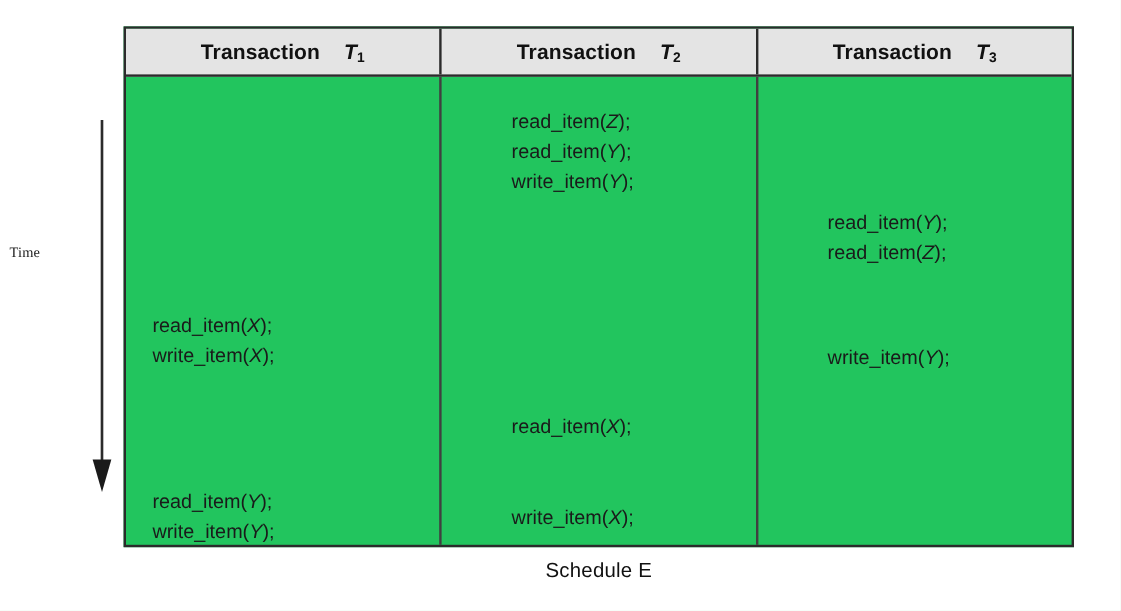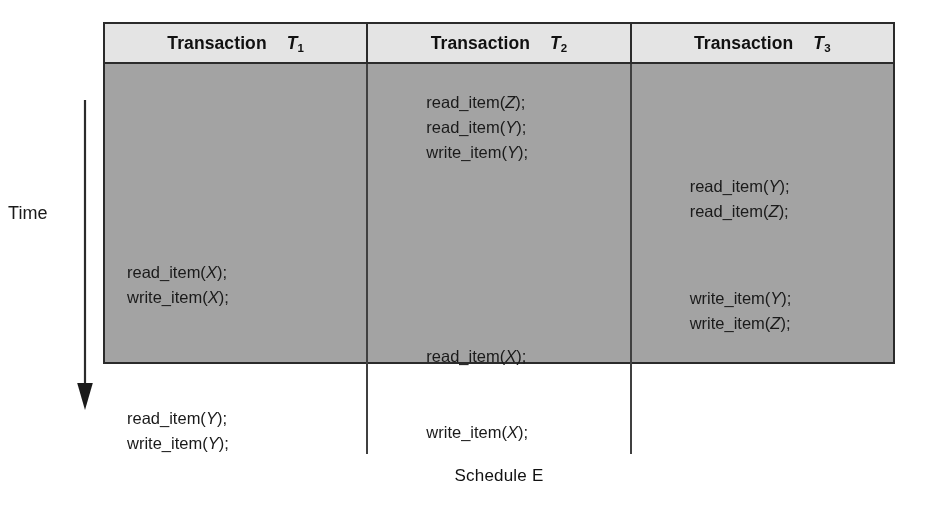--- a/index.html
+++ b/index.html
@@ -23,42 +23,43 @@
     top: 0;
     width: 103px;
     height: 460px;
   }
   #time-label {
     position: absolute;
     left: 8px;
     top: 203px;
     width: 62px;
     text-align: left;
-    font-size: 18px;
+    font-size: 12px;
     color: #1a1a1a;
     letter-spacing: .1px;
+    font-family: Liberation Serif, serif;
   }
   #time-arrow {
     position: absolute;
     left: 74px;
     top: 100px;
     width: 22px;
     height: 310px;
   }
 
   
   #schedule-table {
     position: absolute;
     left: 103px;
     top: 22px;
     width: 792px;
-    height: 342px;
+    height: 434px;
     border: 2px solid #2b2b2b;
     box-sizing: border-box;
-    background: #a3a3a3;
+    background: #22c55e;
   }
 
   #table-header-row {
     display: flex;
     height: 40px;
     background: #e4e4e4;
     border-bottom: 2px solid #2b2b2b;
     box-sizing: border-box;
   }
   .header-cell {
@@ -180,20 +181,19 @@
           <span class="op-line">write_item(<i>X</i>);</span>
         </div>
       </div>
     <div class="body-cell">
         <div class="op-block" style="top: 110px; left: 58px;">
           <span class="op-line">read_item(<i>Y</i>);</span>
           <span class="op-line">read_item(<i>Z</i>);</span>
         </div>
         <div class="op-block" style="top: 222px; left: 58px;">
           <span class="op-line">write_item(<i>Y</i>);</span>
-          <span class="op-line">write_item(<i>Z</i>);</span>
         </div>
       </div>
   </div>
 
 </div>
 
 <div id="caption">Schedule E</div>
 
 </body></html>

